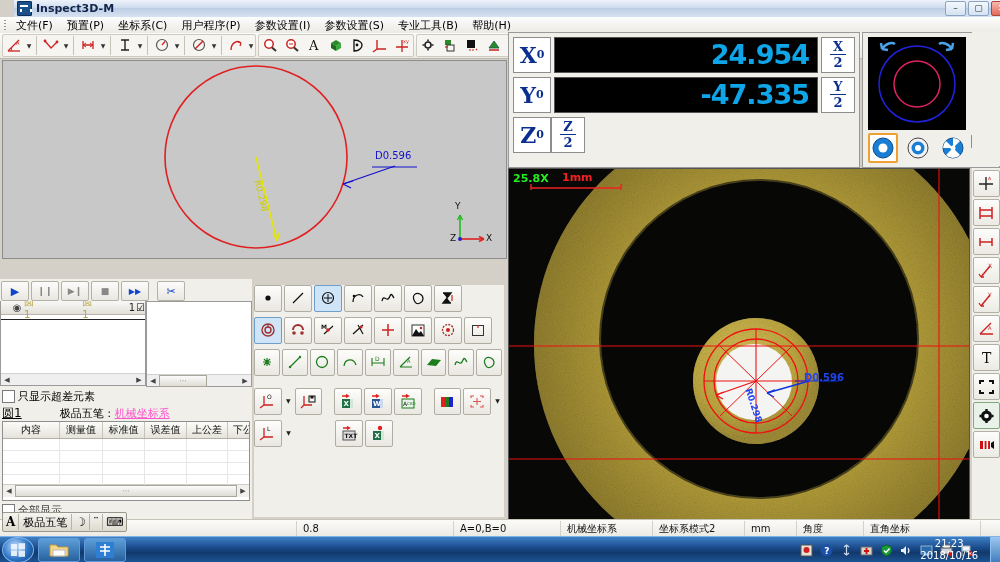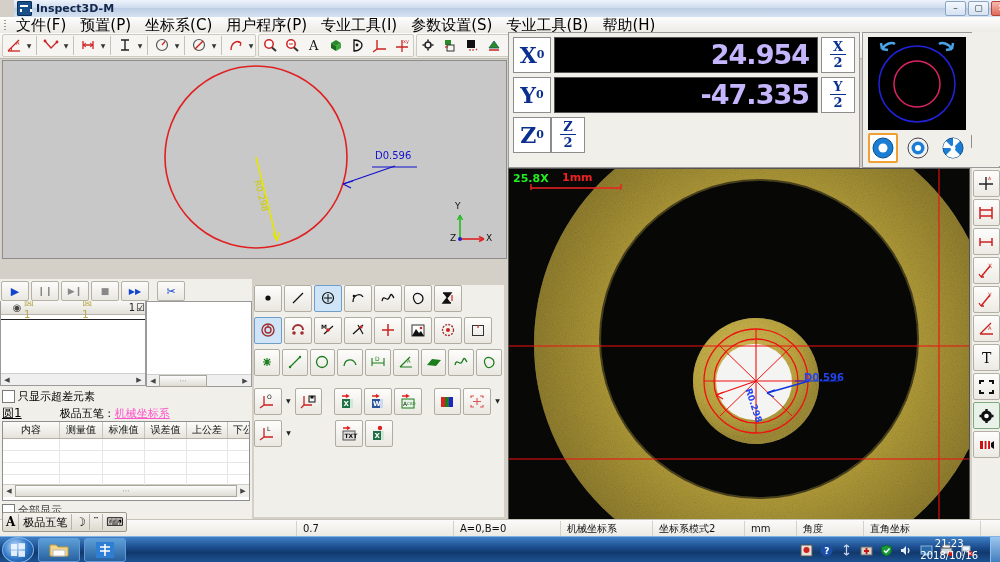--- a/index.html
+++ b/index.html
@@ -44,21 +44,21 @@
   
   .menubar{
     position:absolute;left:0;top:17px;width:1000px;height:16px;
     background:linear-gradient(#fdfdfd,#eceae4);
     border-bottom:1px solid #c2bfb5;
     display:flex;align-items:center;
   }
   .menu-grip{width:7px;height:12px;margin-left:2px;
     background:repeating-linear-gradient(to bottom,#9a968c 0 1px,transparent 1px 3px);
     background-size:2px 3px;background-position:2px 1px;background-repeat:repeat-y;}
-  .menu-item{padding:1px 7px;font-size:15px;color:#000;white-space:nowrap;}
+  .menu-item{padding:1px 7px;font-size:11px;color:#000;white-space:nowrap;}
 
   
   .toolbar{
     position:absolute;left:0;top:33px;width:1000px;height:25px;
     background:linear-gradient(#fbfbfa,#eceae4);
     border-bottom:1px solid #b9b6ac;
     display:flex;align-items:center;padding-left:2px;
   }
   .tb-btn{
     width:20px;height:21px;margin:0 0px;
@@ -137,21 +137,21 @@
   
   .dro{position:absolute;left:508px;top:32px;width:350px;height:134px;
     background:#f0efe9;border:1px solid #999;}
   .dro-row{display:flex;align-items:center;height:37px;margin:3px 4px 0 4px;}
   .dro-axis{width:36px;height:34px;background:#fff;border:1px solid #8d8d8d;
     display:flex;align-items:center;justify-content:center;
     font-size:22px;font-weight:bold;color:#0b2f8f;font-family:"DejaVu Serif",serif;}
   .dro-axis sub{font-size:11px;}
   .dro-val{flex:1;height:34px;background:#000;border:1px solid #555;margin:0 3px;
     display:flex;align-items:center;justify-content:flex-end;padding-right:8px;
-    color:#c4b5fd;font-size:27px;font-weight:bold;font-family:"DejaVu Sans",sans-serif;
+    color:#0ea5e9;font-size:27px;font-weight:bold;font-family:"DejaVu Sans",sans-serif;
     letter-spacing:-1px;}
   .dro-half{width:32px;height:34px;background:#fff;border:1px solid #8d8d8d;
     display:flex;flex-direction:column;align-items:center;justify-content:center;
     font-size:13px;font-weight:bold;color:#0b2f8f;line-height:1;
     font-family:"DejaVu Serif",serif;}
   .dro-half .bar{width:16px;height:1px;background:#0b2f8f;margin:1px 0;}
 
   
   .lightpanel{position:absolute;left:862px;top:32px;width:136px;height:134px;
     background:#f0efe9;border:1px solid #999;}
@@ -231,21 +231,21 @@
       <div class="win-btn close">✕</div>
     </div>
   </div>
 
   <div class="menubar">
     <div class="menu-grip"></div>
     <div class="menu-item">文件(F)</div>
     <div class="menu-item">预置(P)</div>
     <div class="menu-item">坐标系(C)</div>
     <div class="menu-item">用户程序(P)</div>
-    <div class="menu-item">专业工具(I)</div>
+    <div class="menu-item">参数设置(I)</div>
     <div class="menu-item">参数设置(S)</div>
     <div class="menu-item">专业工具(B)</div>
     <div class="menu-item">帮助(H)</div>
   </div>
 
   <div class="toolbar">
 
     <div class="tb-grp">
       <div class="tb-btn">
         <svg width="16" height="15" viewBox="0 0 16 15">
@@ -1007,21 +1007,21 @@
           <rect x="3" y="5" width="10" height="8" fill="#cc1111"></rect>
           <rect x="6" y="5" width="1.6" height="8" fill="#fff"></rect>
           <rect x="9.5" y="5" width="1.6" height="8" fill="#fff"></rect>
           <path d="M14 7 L17 5 L17 13 L14 11 Z" fill="#111"></path>
         </svg>
       </div>
   </div>
 
   <div class="statusbar">
     <div class="st-cell" style="width:290px;"></div>
-    <div class="st-cell" style="width:150px;">0.7</div>
+    <div class="st-cell" style="width:150px;">0.8</div>
     <div class="st-cell" style="width:100px;">A=0,B=0</div>
     <div class="st-cell" style="width:85px;">机械坐标系</div>
     <div class="st-cell" style="width:85px;">坐标系模式2</div>
     <div class="st-cell" style="width:45px;">mm</div>
     <div class="st-cell" style="width:60px;">角度</div>
     <div class="st-cell" style="width:110px;">直角坐标</div>
   </div>
 
   <div class="ime">
     <div class="ime-cell" style="font-family:'DejaVu Serif',serif;font-weight:bold;">A</div>

